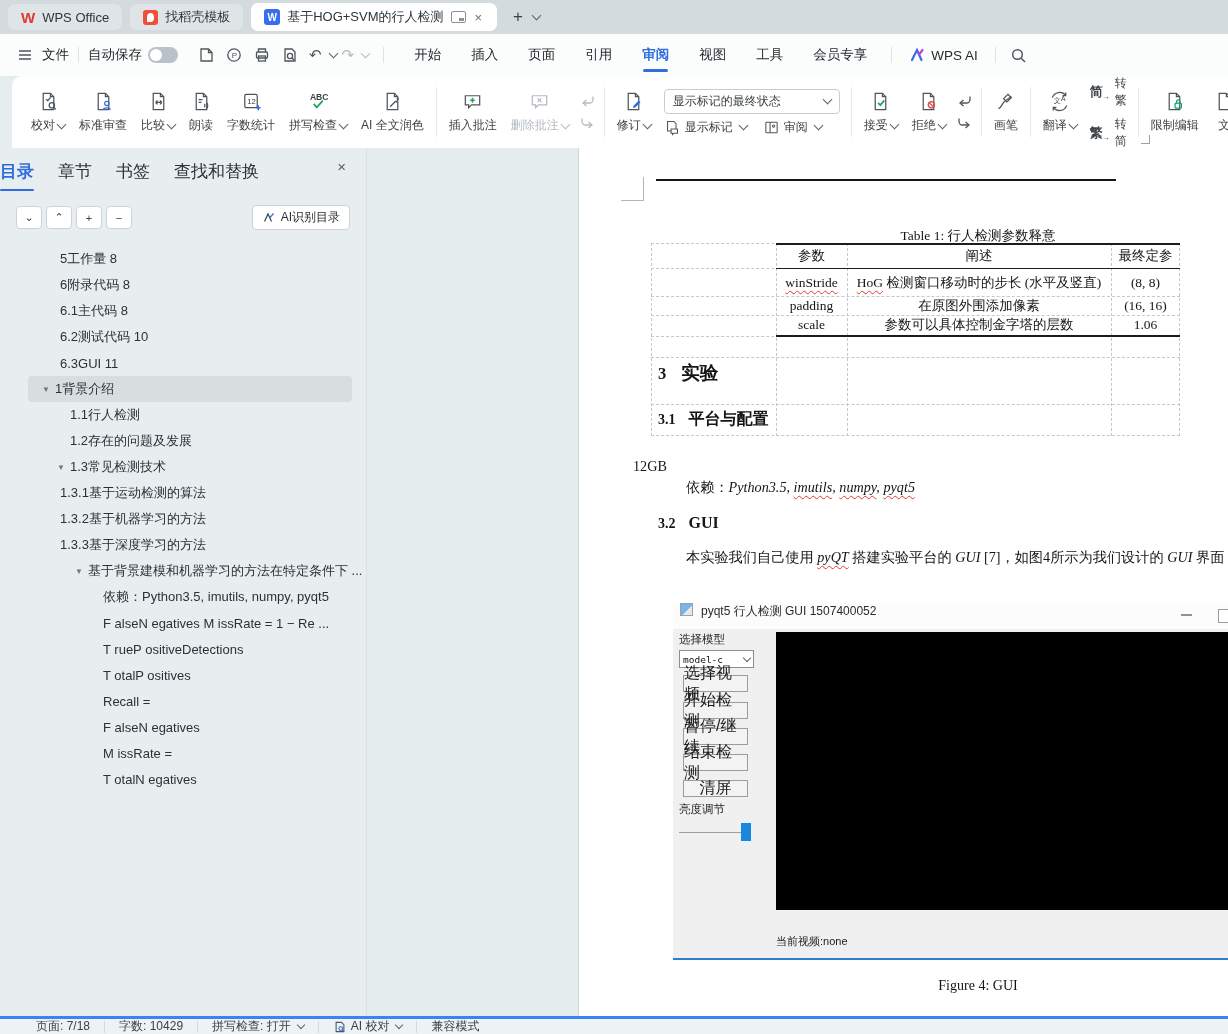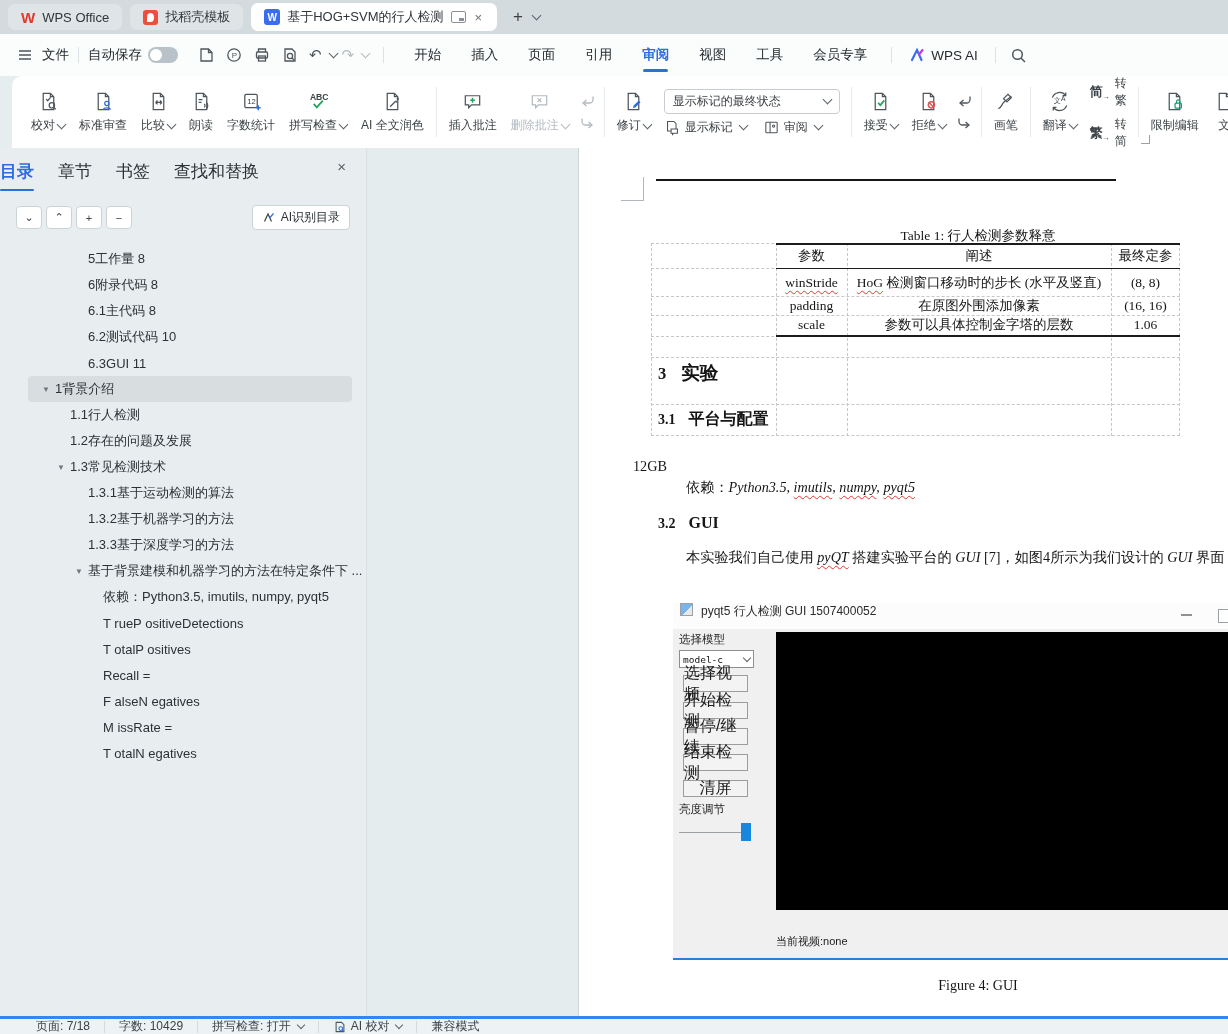--- a/index.html
+++ b/index.html
@@ -49,21 +49,21 @@
   .sgap{position:absolute;left:367px;top:148px;width:211px;height:868px;background:#e5eced}
   .stabs{position:absolute;left:0;top:12px;display:flex;gap:24px;font-size:17px;color:#2b3135}
   .stab.active{color:#2f6ce0;font-weight:bold;position:relative}
   .stab.active:after{content:"";position:absolute;left:0;right:0;bottom:-8px;height:2.5px;background:#2f6ce0;border-radius:2px}
   .sclose{position:absolute;right:20px;top:10px;font-size:15px;color:#5a6268}
   .sqbtn{position:absolute;top:58px;width:24px;height:21px;background:#fff;border:1px solid #ccd3d7;border-radius:4px;display:flex;align-items:center;justify-content:center;font-size:11px;color:#3c4246}
   .aibtn{position:absolute;right:16px;top:57px;height:23px;background:#fff;border:1px solid #ccd3d7;border-radius:4px;display:flex;align-items:center;padding:0 9px;font-size:12px;color:#2b3135;gap:5px}
   .toclist{position:absolute;left:0;top:98px;width:366px}
   .ti{height:26px;display:flex;align-items:center;font-size:13px;color:#2b3135;white-space:nowrap;overflow:hidden}
   .ti .ar{width:13px;font-size:8px;color:#70787e;flex:none}.p2{padding-left:70px}.pa2{padding-left:57px}
-  .p3{padding-left:88px}.pa3{padding-left:75px}.p4{padding-left:103px}
+  .p3{padding-left:60px}.pa3{padding-left:75px}.p4{padding-left:103px}
   .ti.sel{background:#d8dde0;border-radius:4px;margin:0 14px 0 28px;padding-left:14px}
   
   .page{position:absolute;left:578px;top:148px;width:650px;height:868px;background:#fff;border-left:1px solid #cfd6da;overflow:hidden;
         font-family:"Liberation Serif","DejaVu Serif",serif;color:#151515}
   .corner{position:absolute;left:42px;top:29px;width:22px;height:23px;border-right:1px solid #b0b6bb;border-bottom:1px solid #b0b6bb}
   .hrule{position:absolute;left:77px;top:31px;width:460px;height:2px;background:#161616}
   .caption{position:absolute;left:149px;top:79px;width:500px;text-align:center;font-size:13.5px}
   .tz{position:absolute;left:72px;top:95px;width:529px;height:193px}
   .dh{position:absolute;left:0;width:529px;border-top:1px dashed #c7c7c7}
   .dv{position:absolute;top:0;height:193px;border-left:1px dashed #c7c7c7}
@@ -468,20 +468,23 @@
         <span>1.3.3基于深度学习的方法</span>
       </div>
     <div class="ti pa3">
         <span class="ar">▼</span>
         <span>基于背景建模和机器学习的方法在特定条件下 ...</span>
       </div>
     <div class="ti p4">
         <span>依赖：Python3.5, imutils, numpy, pyqt5</span>
       </div>
     <div class="ti p4">
+        <span>F alseN egatives M issRate = 1 − Re ...</span>
+      </div>
+    <div class="ti p4">
         <span>T rueP ositiveDetections</span>
       </div>
     <div class="ti p4">
         <span>T otalP ositives</span>
       </div>
     <div class="ti p4">
         <span>Recall =</span>
       </div>
     <div class="ti p4">
         <span>F alseN egatives</span>

